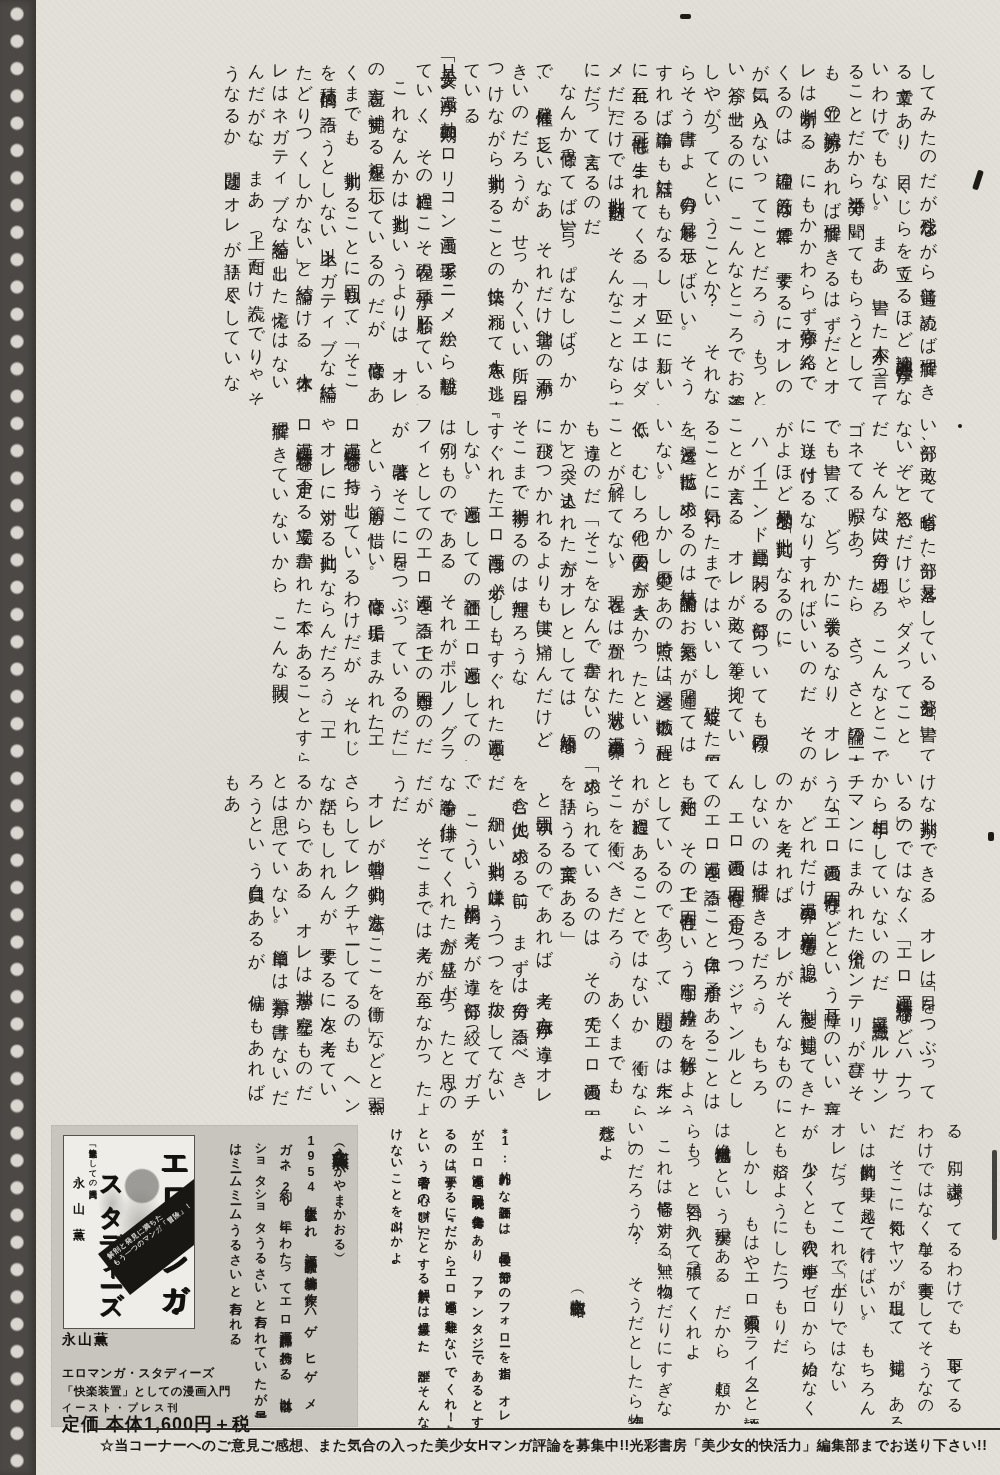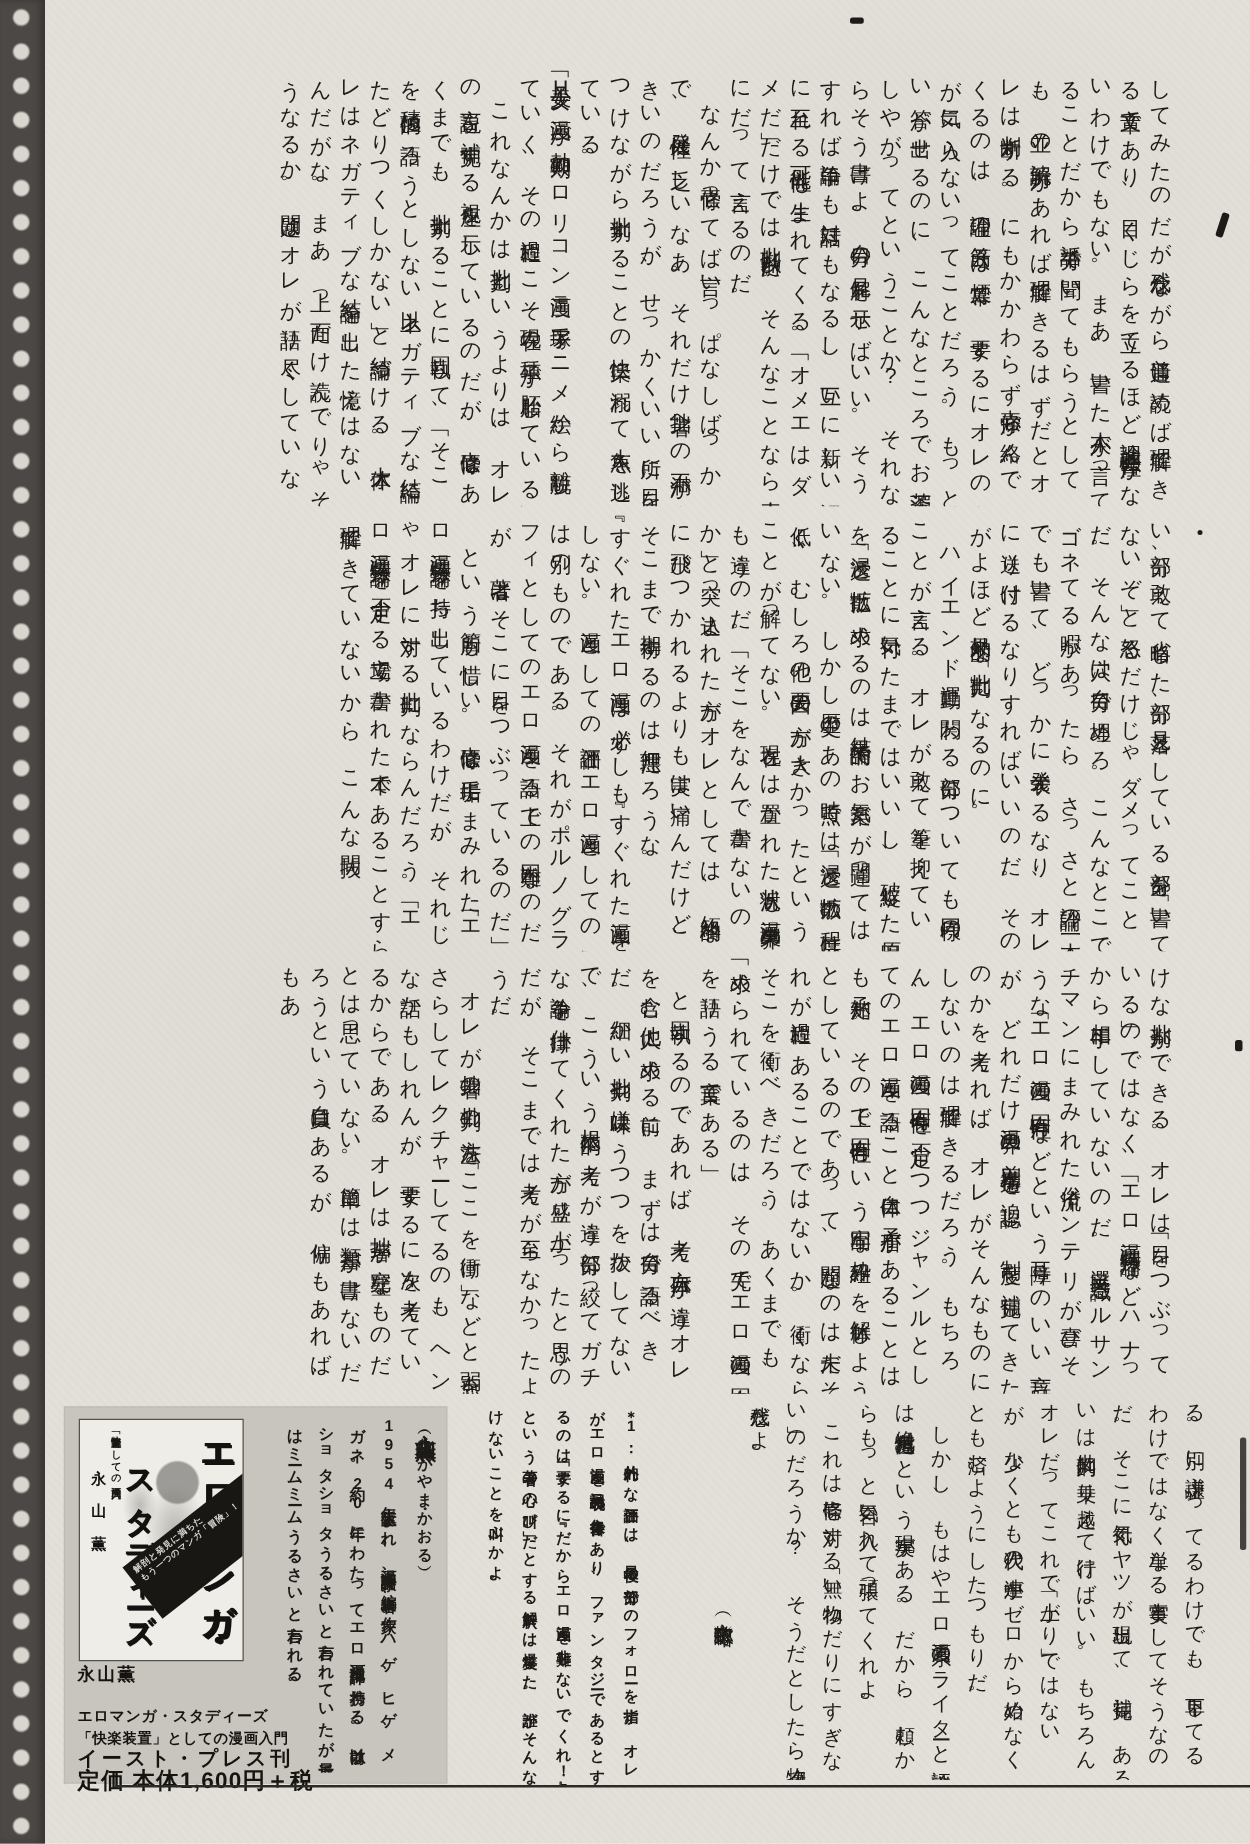--- a/index.html
+++ b/index.html
@@ -108,21 +108,21 @@
     font-weight:bold;
   }
   .book-caption{
     position:absolute;left:10px;top:204px;width:290px;
     font-weight:bold;color:#161411;
   }
   .book-caption div{white-space:nowrap;}
   .cap-author{font-size:14px;line-height:18px;letter-spacing:2px;}
   .cap-title{font-size:12px;line-height:19px;letter-spacing:0.5px;margin-top:16px;}
   .cap-subtitle{font-size:11.5px;line-height:16px;letter-spacing:0.5px;}
-  .cap-publisher{font-size:16px;line-height:17px;letter-spacing:3px;}
+  .cap-publisher{font-size:10px;line-height:17px;letter-spacing:3px;}
   .cap-price{font-size:18px;line-height:17px;letter-spacing:1px;}
   .footer-rule{
     position:absolute;left:92px;top:1428px;width:908px;height:2px;background:#2c2a27;
   }
   .footer-text{
     position:absolute;left:100px;top:1437px;width:900px;
     font-size:14px;font-weight:bold;letter-spacing:0.4px;color:#1d1b18;
   }
   .speck{position:absolute;background:#1d1b18;border-radius:2px;}
   .sp1{left:975px;top:170px;width:6px;height:20px;transform:rotate(18deg);}
@@ -182,20 +182,21 @@
       <div class="cap-author">永山薫</div>
       <div class="cap-title">エロマンガ・スタディーズ</div>
       <div class="cap-subtitle">「快楽装置」としての漫画入門</div>
       <div class="cap-publisher">イースト・プレス刊</div>
       <div class="cap-price">定価 本体1,600円＋税</div>
     </div>
 
   </div>
 
   <div class="footer-rule"></div>
+  <div class="footer-text">☆当コーナーへのご意見ご感想、また気合の入った美少女Hマンガ評論を募集中!!光彩書房「美少女的快活力」編集部までお送り下さい!!</div>
 
   <div class="speck sp1"></div>
   <div class="speck sp2"></div>
   <div class="speck sp3"></div>
   <div class="speck sp4"></div>
   <div class="speck sp5"></div>
 
 </div>
 
 </body></html>

